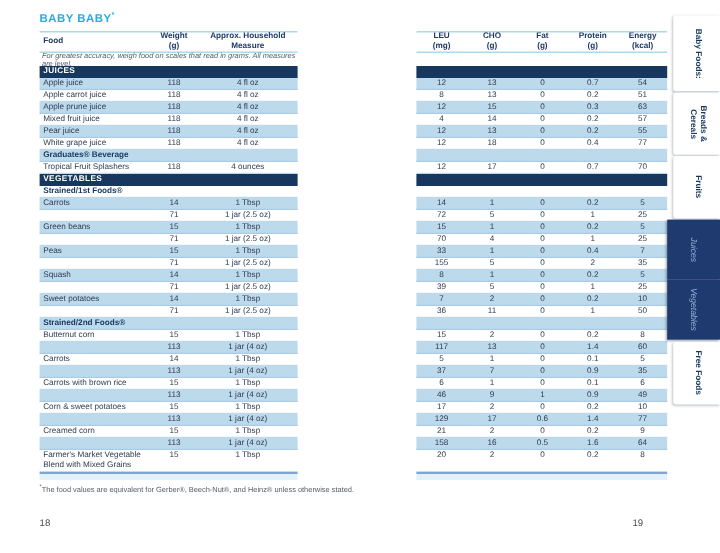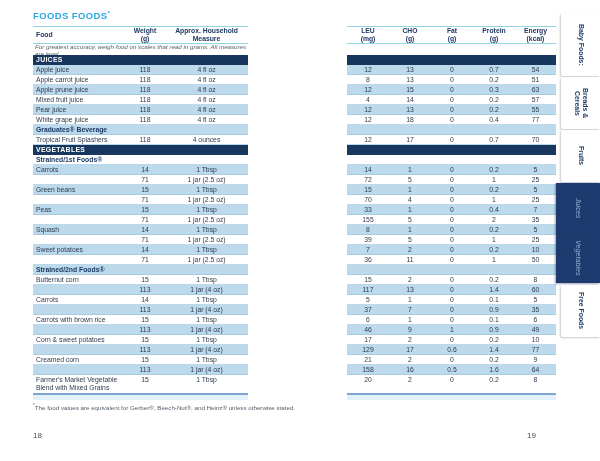--- a/index.html
+++ b/index.html
@@ -71,21 +71,21 @@
                font-size:6.9px; line-height:1.2; border-radius:2px 0 0 2px;
                box-shadow:-1px 1px 2px rgba(40,60,90,.28); }
   .tab.active { left:556px; width:44px; background:#1e3a6e; color:#93b1d8;
                 font-style:italic; font-size:7.2px; box-shadow:-1px 1px 2px rgba(20,30,60,.4); }
 </style>
 </head>
 <body>
 
 <div class="page">
 
-  <div class="title"><span>FOODS FOODS</span><sup>*</sup></div>
+  <div class="title"><span>BABY BABY</span><sup>*</sup></div>
 
   <div class="tablewrap">
 
     <div class="row hdr">
       <div class="lt">
         <div class="cell c-food">Food</div>
         <div class="cell c-weight">Weight
 (g)</div>
         <div class="cell c-measure">Approx. Household
 Measure</div>

